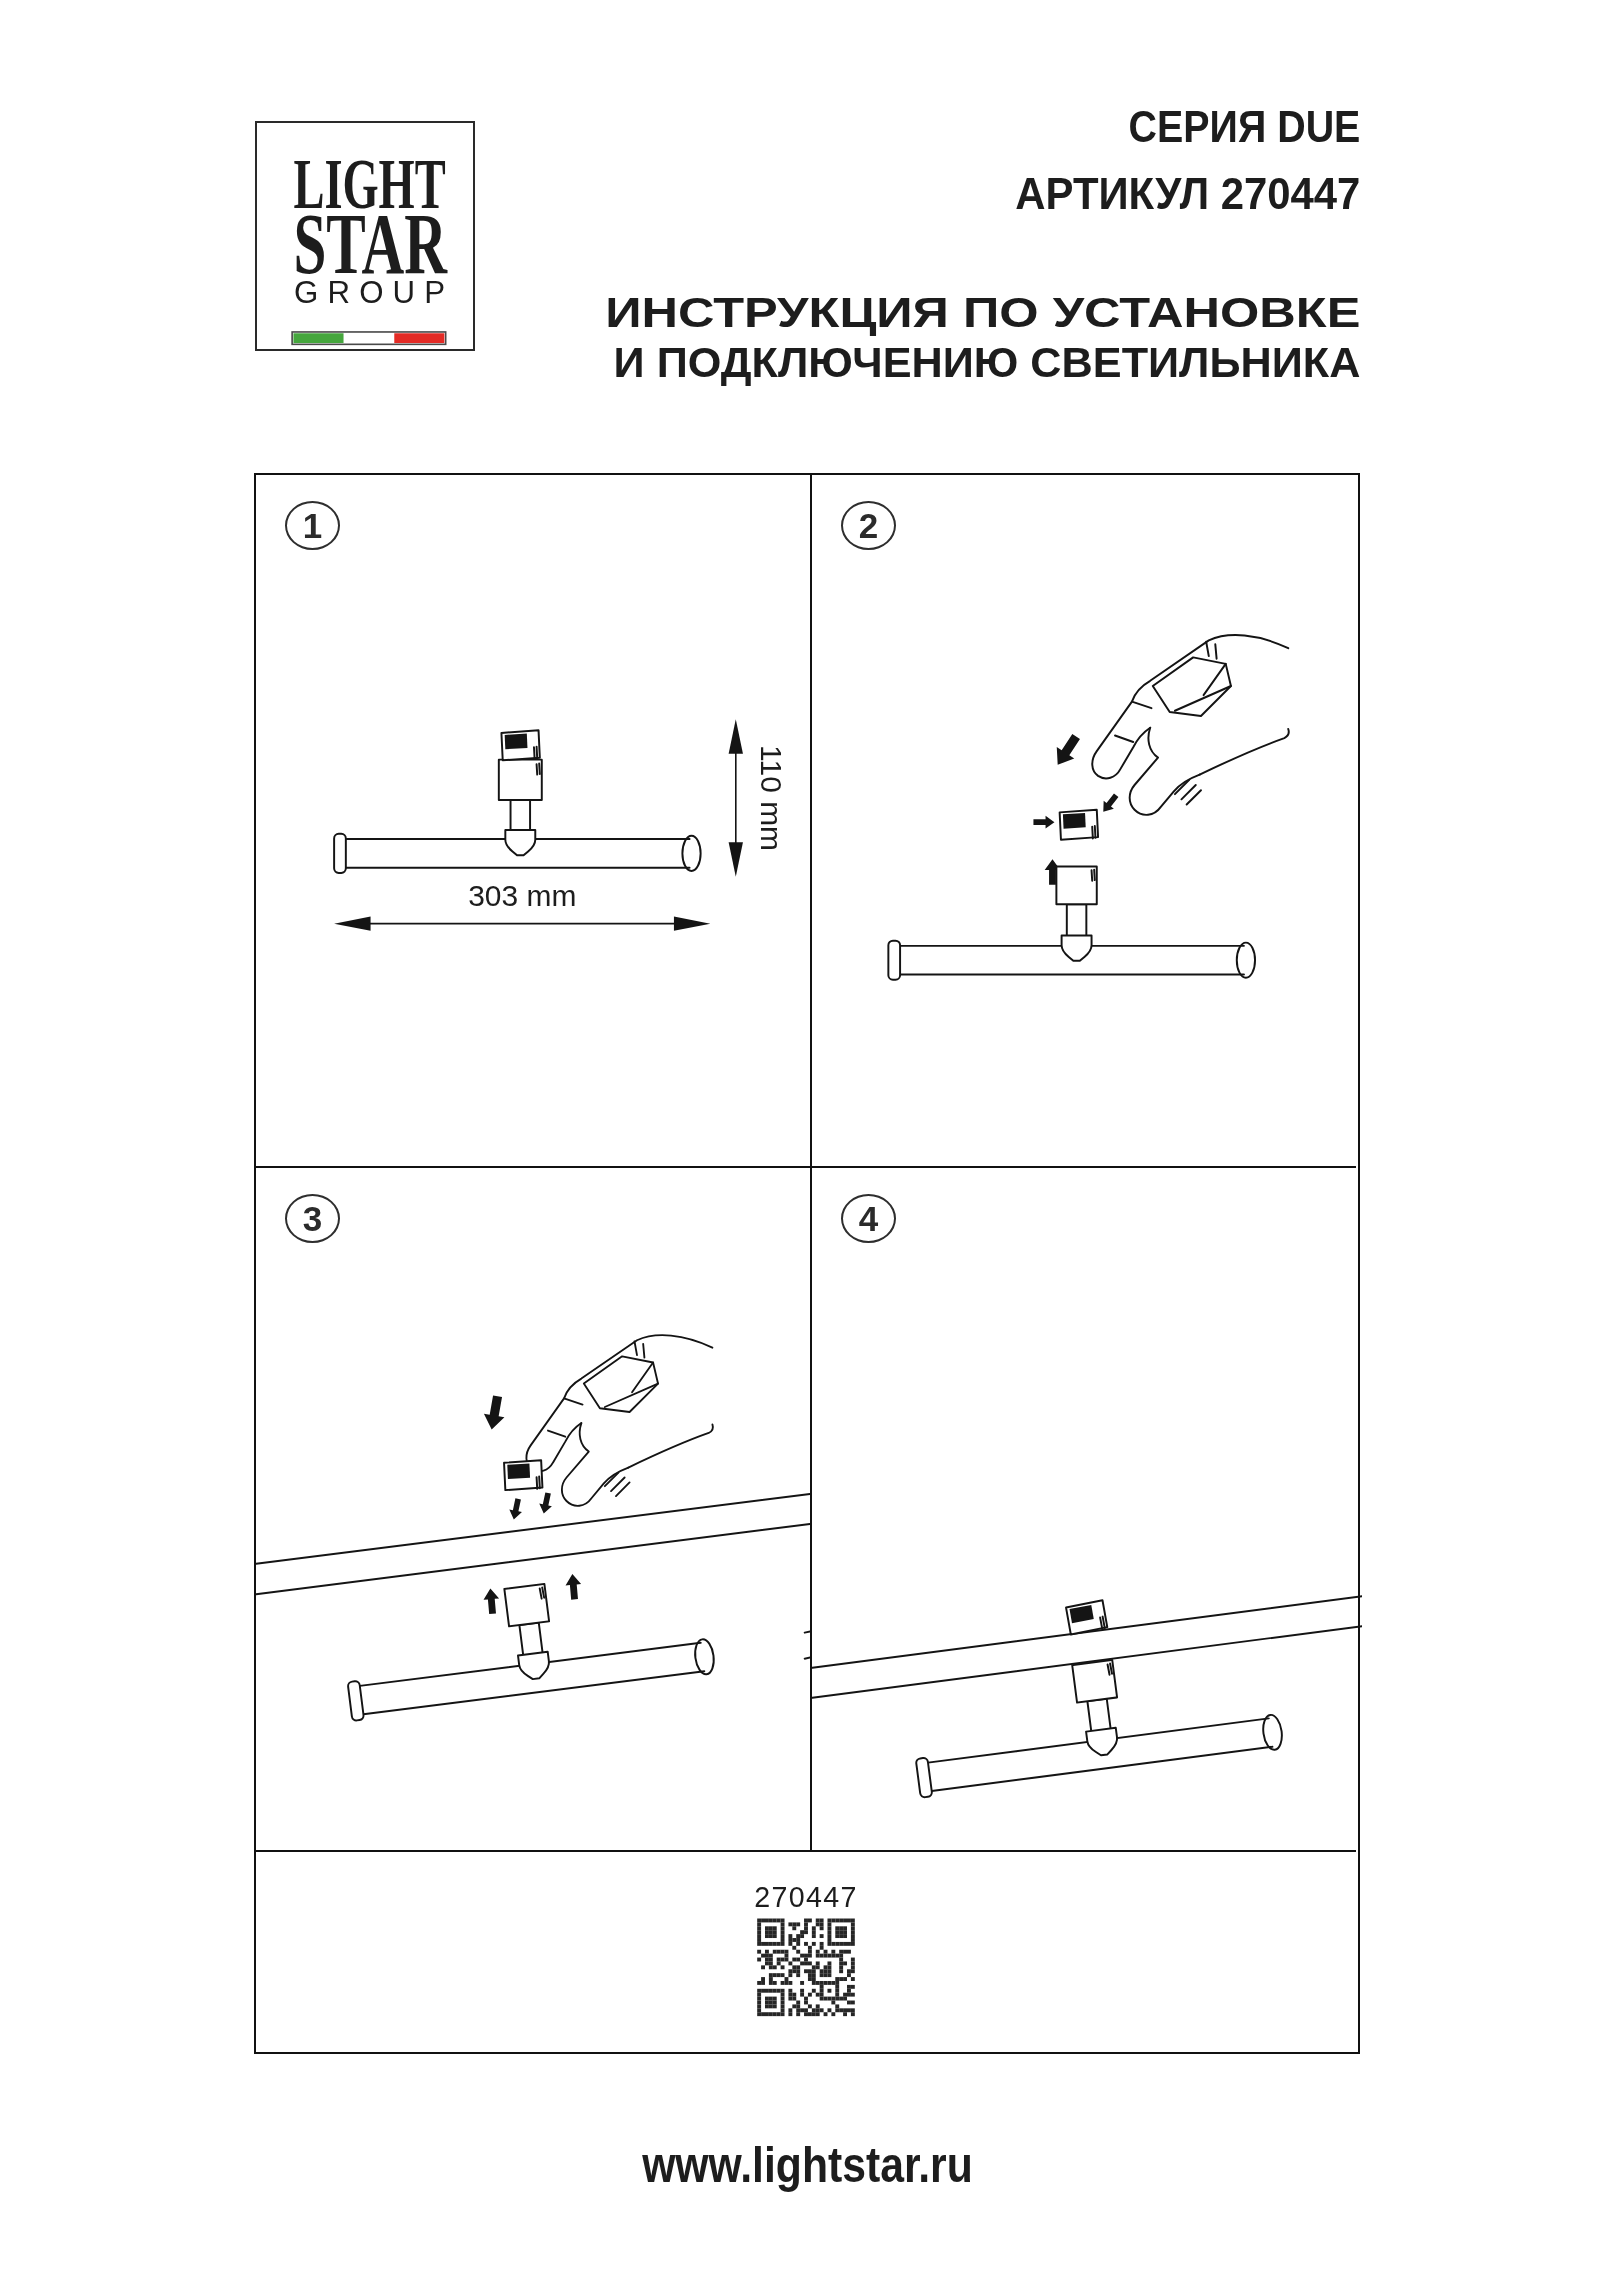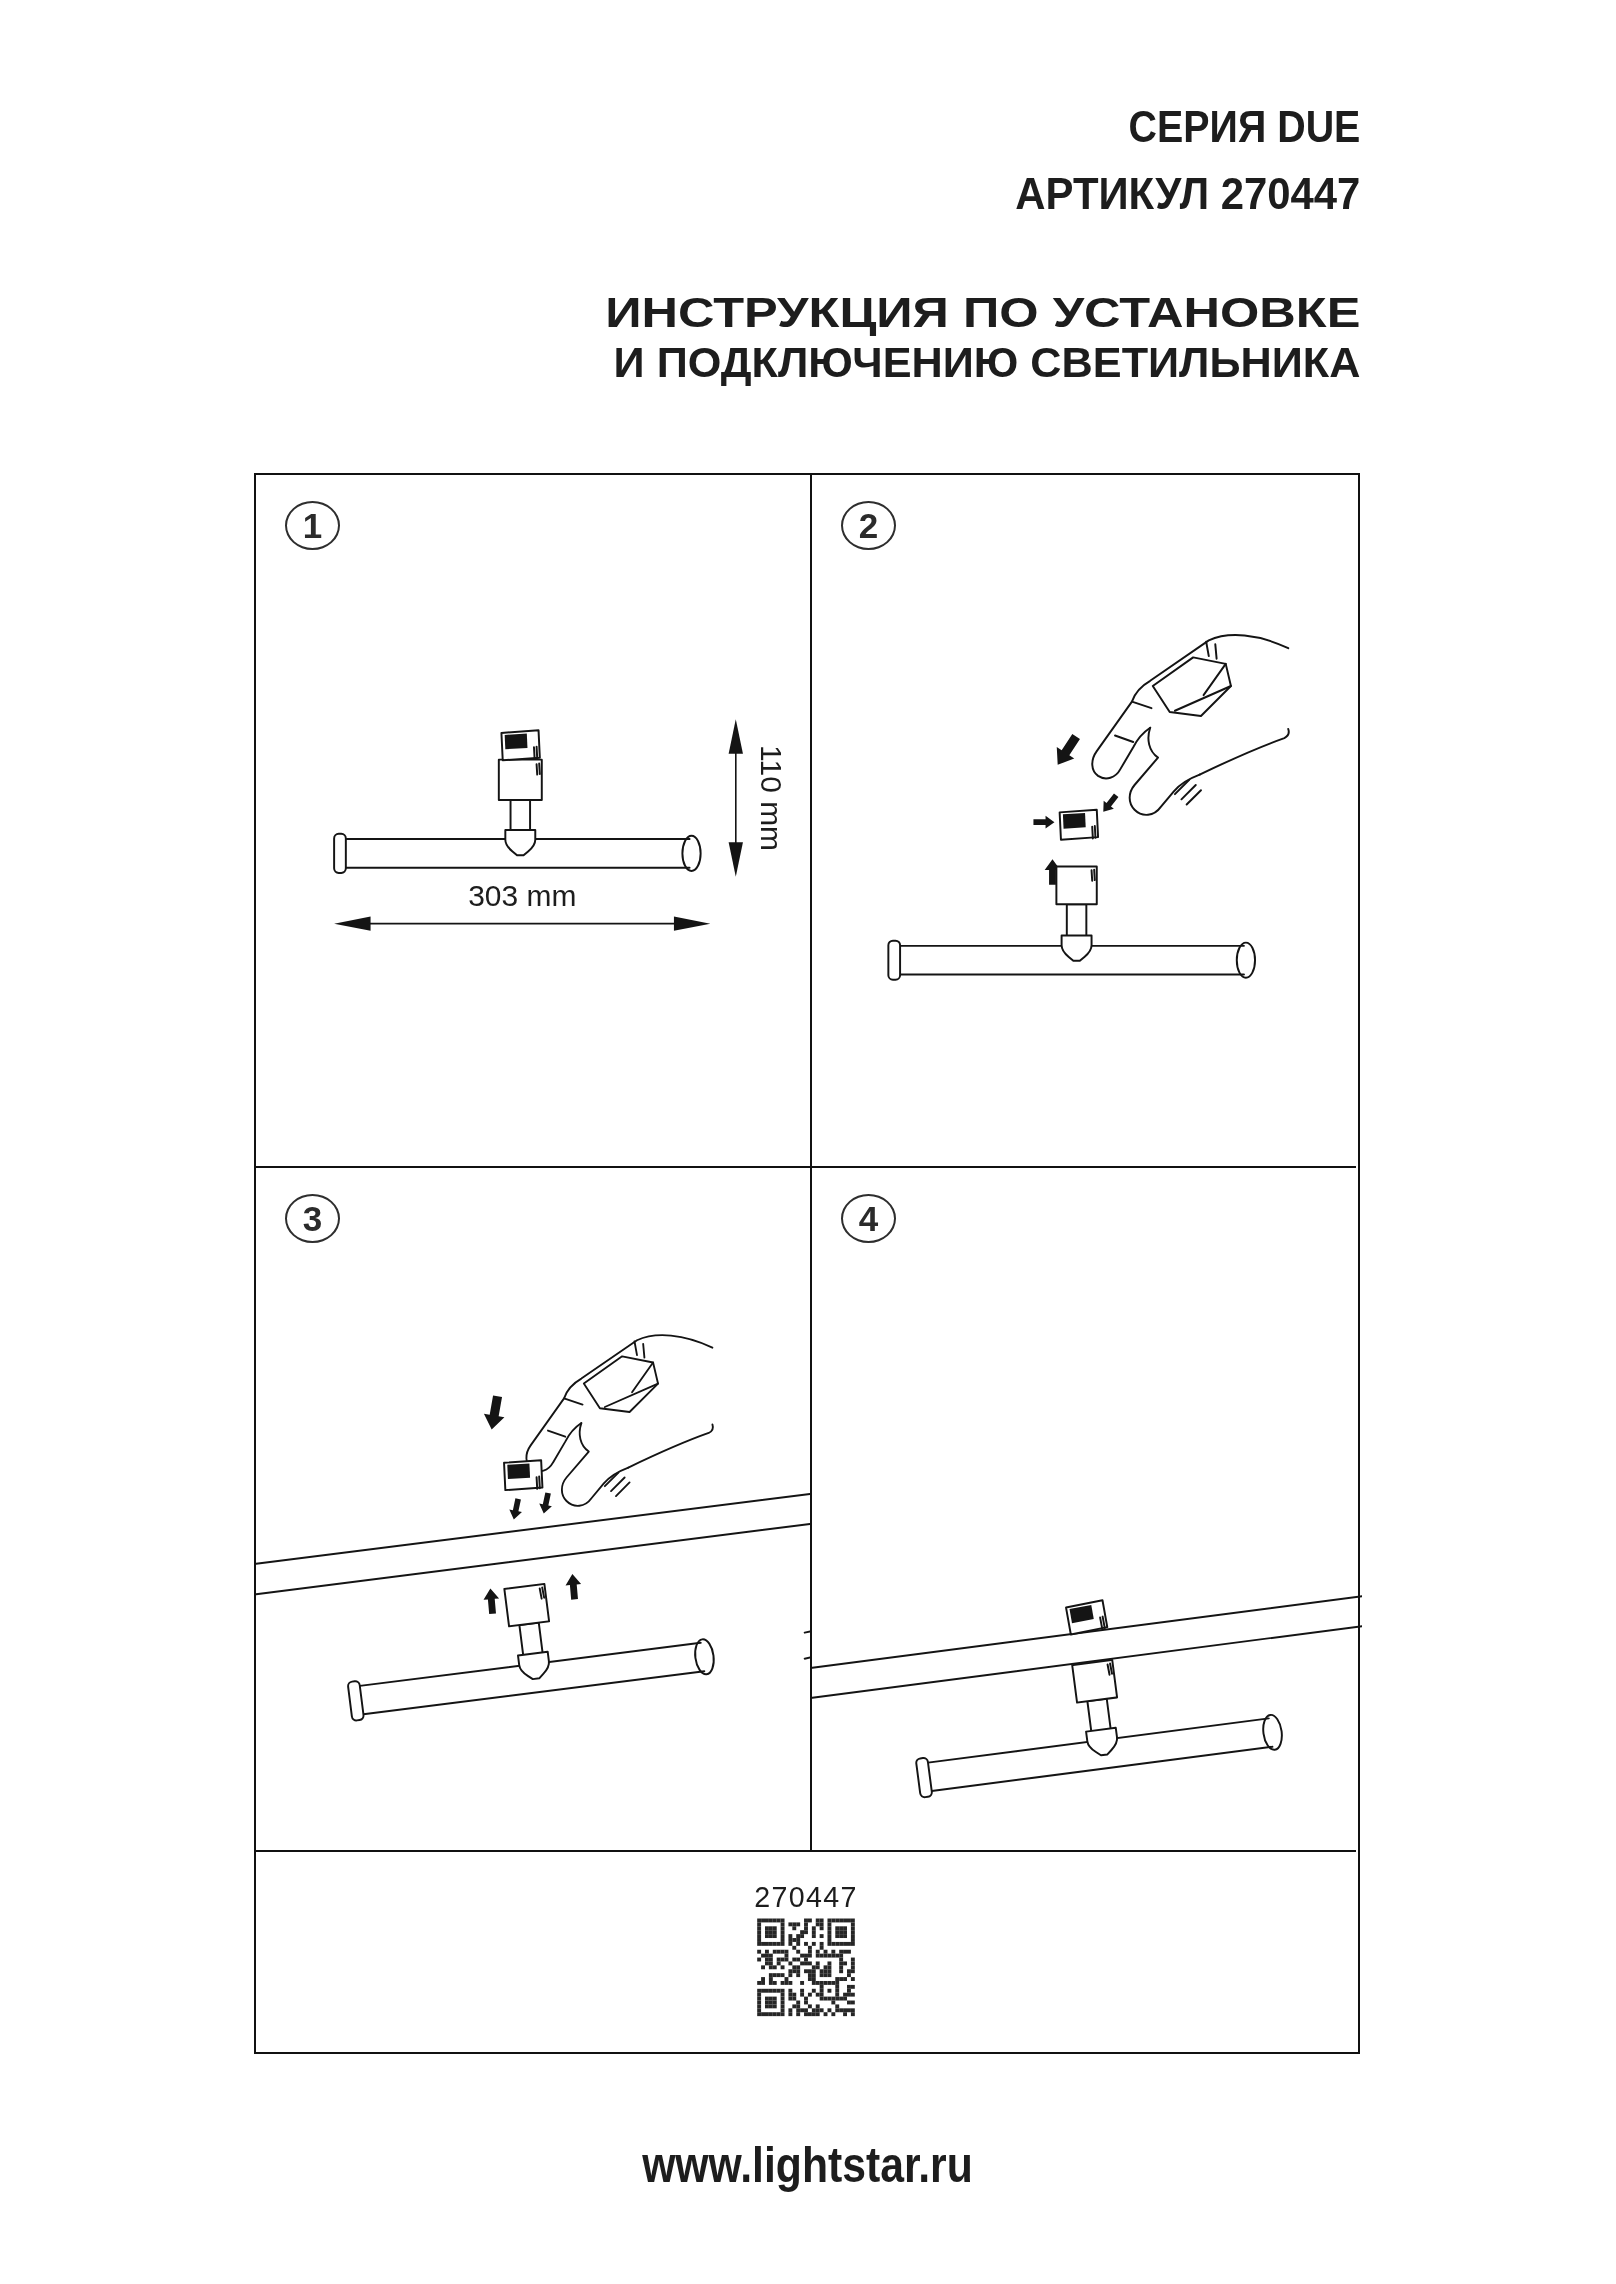--- a/index.html
+++ b/index.html
@@ -49,20 +49,32 @@
         <path class="st" d="M248,96 L162,134 M240,62 L206,110"></path>
         <path class="st" d="M210,28 L214,50 M224,32 L226,54"></path>
         <path class="st" d="M96,120 L126,130 M70,172 L98,182"></path>
         <path class="st" d="M124,160 C118,178 122,196 136,206 L100,248 C90,260 90,276 100,286 C112,298 130,296 140,282 L160,258 C170,246 184,238 200,232"></path>
         <path class="st" d="M200,232 C250,208 296,188 330,176 C336,173 338,168 336,162"></path>
         <path class="st" d="M162,262 L184,240 M172,270 L194,248 M180,278 L202,256"></path>
       </g>
     </defs>
   </svg>
 
+  <div class="abs logo-frame">
+    <svg width="216" height="226" viewBox="0 0 332 347">
+      <text class="serif" x="56" y="131" font-size="112" font-weight="bold" textLength="234" lengthAdjust="spacingAndGlyphs">LIGHT</text>
+      <text class="serif" x="56" y="231" font-size="132" font-weight="bold" textLength="236" lengthAdjust="spacingAndGlyphs">STAR</text>
+      <text x="57" y="276" font-size="48" font-weight="400" textLength="232" lengthAdjust="spacing" fill="#303030">GROUP</text>
+      <g>
+        <rect x="54" y="321" width="236" height="19" fill="#ffffff" stroke-width="2.5" stroke="#4a4a4a"></rect>
+        <rect x="56" y="323" width="77" height="15" fill="#45a63d"></rect>
+        <rect x="211" y="323" width="77" height="15" fill="#e32b25"></rect>
+      </g>
+    </svg>
+  </div>
 
   <svg class="abs" style="left:579px;top:91px" width="788" height="306" viewBox="0 0 1210 470">
     <text x="1200" y="78" text-anchor="end" font-size="68" font-weight="bold" textLength="356" lengthAdjust="spacingAndGlyphs">СЕРИЯ DUE</text>
     <text x="1200" y="181" text-anchor="end" font-size="68" font-weight="bold" textLength="530" lengthAdjust="spacingAndGlyphs">АРТИКУЛ 270447</text>
     <text x="1200" y="362" text-anchor="end" font-size="66" font-weight="bold" textLength="1160" lengthAdjust="spacingAndGlyphs">ИНСТРУКЦИЯ ПО УСТАНОВКЕ</text>
     <text x="1200" y="439" text-anchor="end" font-size="66" font-weight="bold" textLength="1147" lengthAdjust="spacingAndGlyphs">И ПОДКЛЮЧЕНИЮ СВЕТИЛЬНИКА</text>
   </svg>
 
   <div class="abs grid">
     <div class="abs div-v"></div>

